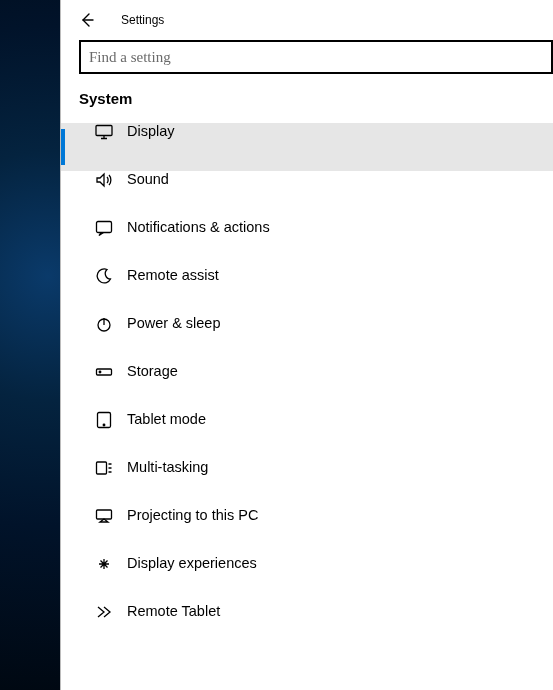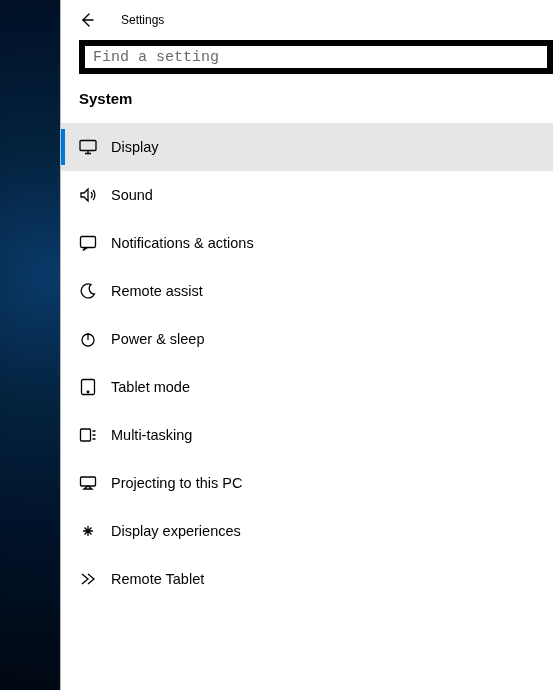--- a/index.html
+++ b/index.html
@@ -26,36 +26,36 @@
     width: 28px; height: 28px; display:flex; align-items:center; justify-content:center;
     cursor: pointer; color:#000;
   }
   .back-btn svg { width: 16px; height: 16px; stroke:#000; }
   .header-title {
     font-size: 12px; color:#000; margin-left: 20px;
   }
   .search-wrap { padding: 0 0 0 18px; }
   .search-input {
     width: 100%; height: 34px;
-    border: 6px solid #000000;
+    border: 2px solid #000000;
     padding: 0 8px;
     font-size: 15px;
     color:#333; outline:none;
-    font-family: Liberation Mono, monospace;
+    font-family: Liberation Serif, serif;
   }
   .search-input::placeholder { color:#6a6a6a; }
   .section-title {
     font-weight: 600; font-size: 15px; color:#000;
     padding: 16px 0 16px 18px;
   }
   .nav-list { list-style:none; }
   .nav-item {
-    display:flex; align-items:center;
+    display:flex; 
     height: 48px;
-    padding-left: 18px;
+    padding-left: 34px;
     cursor:pointer;
     position:relative;
   }
   .nav-item.selected {
     background: #e6e6e6;
   }
   .nav-item.selected::before {
     content:""; position:absolute; left:0; top:6px; bottom:6px; width:4px; background:#0078d7;
   }
   .nav-icon {
@@ -135,20 +135,29 @@
     <li class="nav-item">
       <span class="nav-icon">
         <svg viewBox="0 0 18 18">
             <circle cx="9" cy="10" r="6"></circle>
             <path d="M9 3 V10"></path>
           </svg>
       </span>
       <span class="nav-label">Power &amp; sleep</span>
     </li>
 
+    <li class="nav-item">
+      <span class="nav-icon">
+        <svg viewBox="0 0 18 18">
+            <rect x="1.5" y="6" width="15" height="6" rx="1"></rect>
+            <circle cx="5" cy="9" r="0.8" fill="#000"></circle>
+          </svg>
+      </span>
+      <span class="nav-label">Storage</span>
+    </li>
 
     <li class="nav-item">
       <span class="nav-icon">
         <svg viewBox="0 0 18 18">
             <rect x="2.5" y="1.5" width="13" height="15" rx="1.5"></rect>
             <circle cx="9" cy="14" r="0.8" fill="#000"></circle>
           </svg>
       </span>
       <span class="nav-label">Tablet mode</span>
     </li>

